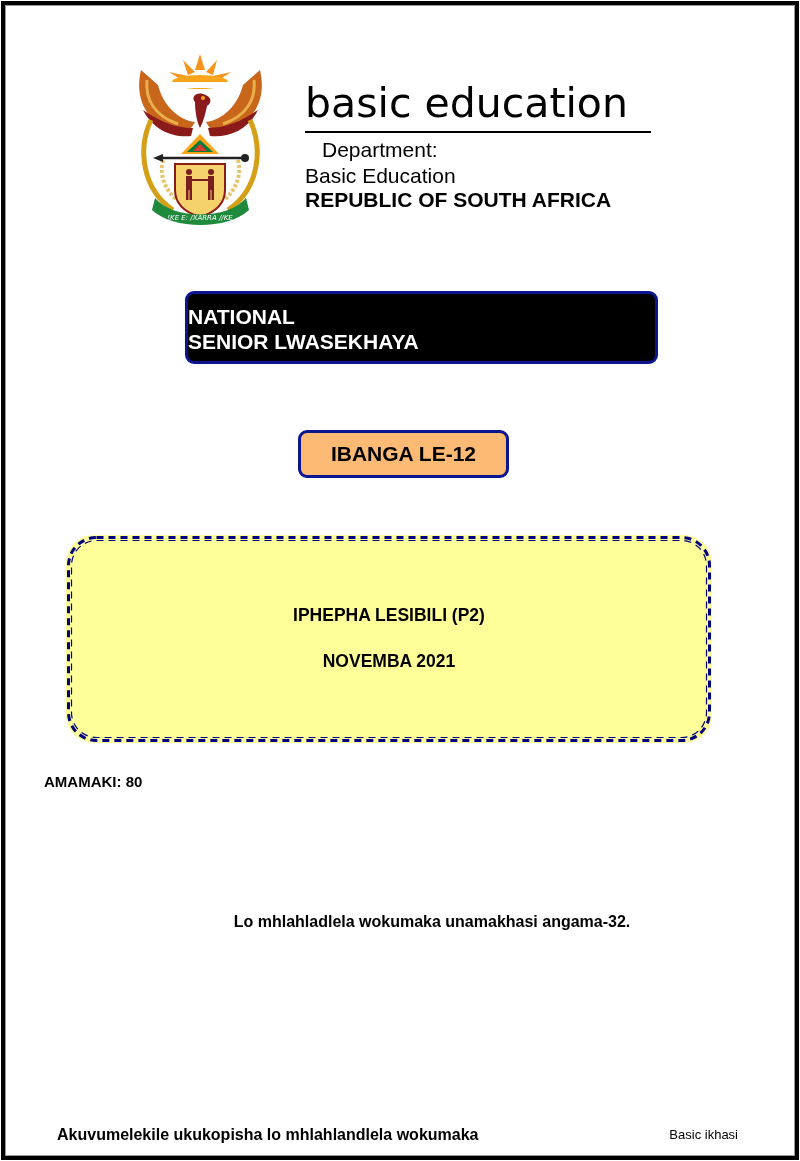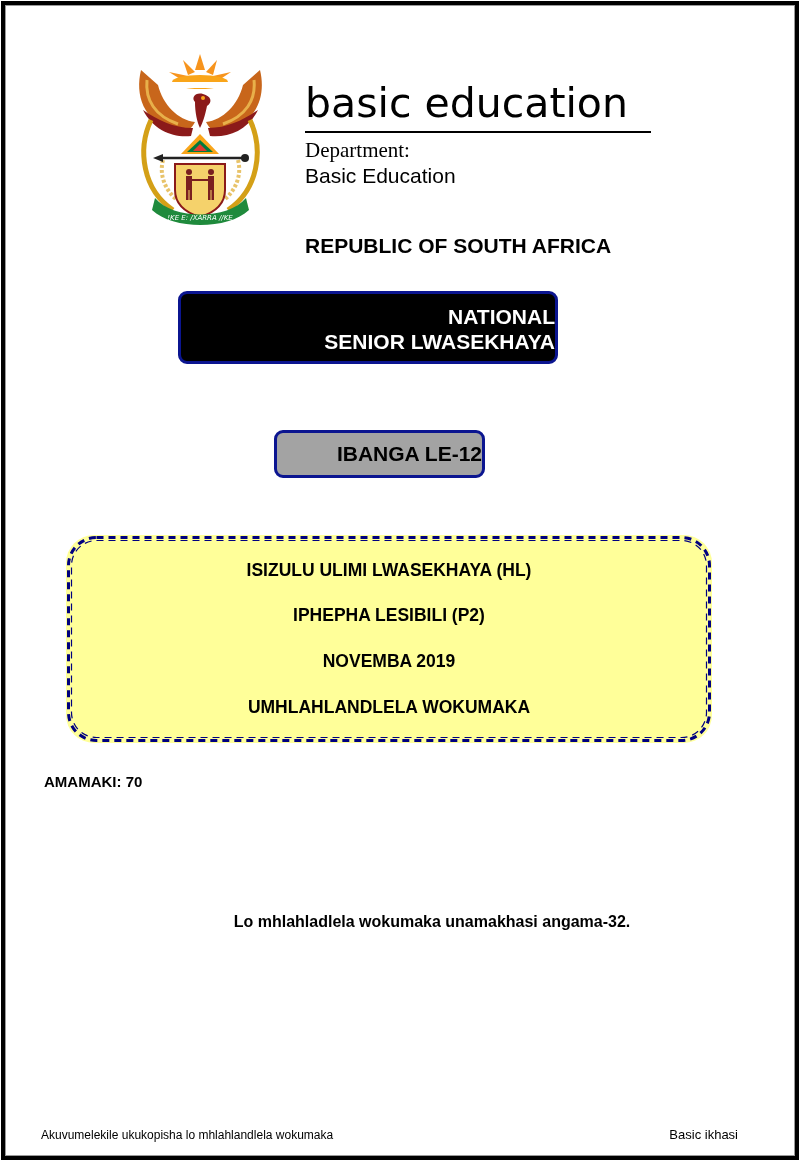--- a/index.html
+++ b/index.html
@@ -5,37 +5,37 @@
   html, body { margin: 0; padding: 0; background: #ffffff; }
   body { width: 800px; height: 1161px; position: relative; overflow: hidden; font-family: "Liberation Sans", sans-serif; color: #000; }
   .page-frame { position: absolute; left: 1px; top: 1px; width: 798px; height: 1159px; box-sizing: border-box; border: 4px solid #000; }
   .page-frame-inner { position: absolute; left: 0; top: 0; right: 0; bottom: 0; border: 1px solid #9a9a9a; }
 
   .coat-of-arms { position: absolute; left: 133px; top: 50px; width: 135px; height: 175px; }
 
   .brand { position: absolute; left: 305px; top: 80px; width: 350px; }
   .brand-title { font-family: "DejaVu Sans", sans-serif; font-size: 41px; line-height: 46px; letter-spacing: 0px; font-weight: normal; margin: 0; white-space: nowrap; }
   .brand-rule { position: absolute; left: 0; top: 51px; width: 346px; height: 2px; background: #000; }
-  .brand-dept { position: absolute; left: 0; top: 58px; font-size: 21px; line-height: 24px; white-space: nowrap; font-family: Liberation Serif, serif; }
+  .brand-dept { position: absolute; left: 17px; top: 58px; font-size: 21px; line-height: 24px; white-space: nowrap; }
   .brand-basic { position: absolute; left: 0; top: 84px; font-size: 21px; line-height: 24px; white-space: nowrap; }
-  .brand-rsa { position: absolute; left: 0; top: 108px; font-size: 21px; line-height: 24px; font-weight: bold; white-space: nowrap; margin-top: 46px; }
+  .brand-rsa { position: absolute; left: 0; top: 108px; font-size: 21px; line-height: 24px; font-weight: bold; white-space: nowrap; }
 
-  .nsc-box { position: absolute; left: 178px; top: 291px; width: 380px; height: 73px; box-sizing: border-box; background: #000; border: 3px solid #0b1590; border-radius: 9px; color: #fff; text-align: right; font-weight: bold; font-size: 21px; line-height: 25px; padding-top: 10px; }
+  .nsc-box { position: absolute; left: 185px; top: 291px; width: 473px; height: 73px; box-sizing: border-box; background: #000; border: 3px solid #0b1590; border-radius: 9px; color: #fff; text-align: left; font-weight: bold; font-size: 21px; line-height: 25px; padding-top: 10px; }
   .nsc-box span { display: block; }
 
-  .grade-box { position: absolute; left: 274px; top: 430px; width: 211px; height: 48px; box-sizing: border-box; background: #a3a3a3; border: 3px solid #0b1590; border-radius: 9px; text-align: right; font-weight: bold; font-size: 21px; line-height: 42px; }
+  .grade-box { position: absolute; left: 298px; top: 430px; width: 211px; height: 48px; box-sizing: border-box; background: #fdba74; border: 3px solid #0b1590; border-radius: 9px; text-align: center; font-weight: bold; font-size: 21px; line-height: 42px; }
 
   .subject-box { position: absolute; left: 66px; top: 535px; width: 646px; height: 208px; box-sizing: border-box; background: #ffff99; border-radius: 28px; }
   .subject-border { position: absolute; left: 0; top: 0; width: 646px; height: 208px; }
   .subject-line { position: absolute; left: 0; width: 100%; text-align: center; font-weight: bold; font-size: 17.5px; line-height: 22px; white-space: nowrap; }
 
   .marks { position: absolute; left: 44px; top: 772px; font-weight: bold; font-size: 15px; line-height: 20px; }
   .pages-note { position: absolute; left: 0; width: 800px; top: 912px; text-align: center; font-weight: bold; font-size: 16px; line-height: 20px; margin-left: 32px; }
 
-  .footer-left { position: absolute; left: 41px; top: 1127px; font-size: 12px; line-height: 16px; }
+  .footer-left { position: absolute; left: 57px; top: 1127px; font-size: 16px; line-height: 16px; font-weight: bold; }
   .footer-right { position: absolute; right: 62px; top: 1127px; font-size: 13px; line-height: 16px; }
 </style>
 </head>
 <body>
 
 <div class="page-frame">
   <div class="page-frame-inner"></div>
 </div>
 
 <svg class="coat-of-arms" viewBox="0 0 135 175" xmlns="http://www.w3.org/2000/svg">
@@ -104,24 +104,22 @@
   <span>SENIOR LWASEKHAYA</span>
 </div>
 
 <div class="grade-box">IBANGA LE-12</div>
 
 <div class="subject-box">
   <svg class="subject-border" viewBox="0 0 646 208" xmlns="http://www.w3.org/2000/svg">
     <rect x="2.5" y="2.5" width="641" height="203" rx="28" ry="28" fill="none" stroke="#000080" stroke-width="3" stroke-dasharray="7,5"></rect>
     <rect x="5.5" y="5.5" width="635" height="197" rx="25" ry="25" fill="none" stroke="#000080" stroke-width="1.2" stroke-dasharray="7,5"></rect>
   </svg>
-  <div class="subject-line" style="top:24px;">ISIZULU ULIMI LWASEKHAYA (HL)</div>
   <div class="subject-line" style="top:69px;">IPHEPHA LESIBILI (P2)</div>
-  <div class="subject-line" style="top:115px;">NOVEMBA 2019</div>
-  <div class="subject-line" style="top:161px;">UMHLAHLANDLELA WOKUMAKA</div>
+  <div class="subject-line" style="top:115px;">NOVEMBA 2021</div>
 </div>
 
-<div class="marks">AMAMAKI: 70</div>
+<div class="marks">AMAMAKI: 80</div>
 
 <div class="pages-note">Lo mhlahladlela wokumaka unamakhasi angama-32.</div>
 
 <div class="footer-left">Akuvumelekile ukukopisha lo mhlahlandlela wokumaka</div>
 <div class="footer-right">Basic ikhasi</div>
 
 </body></html>

